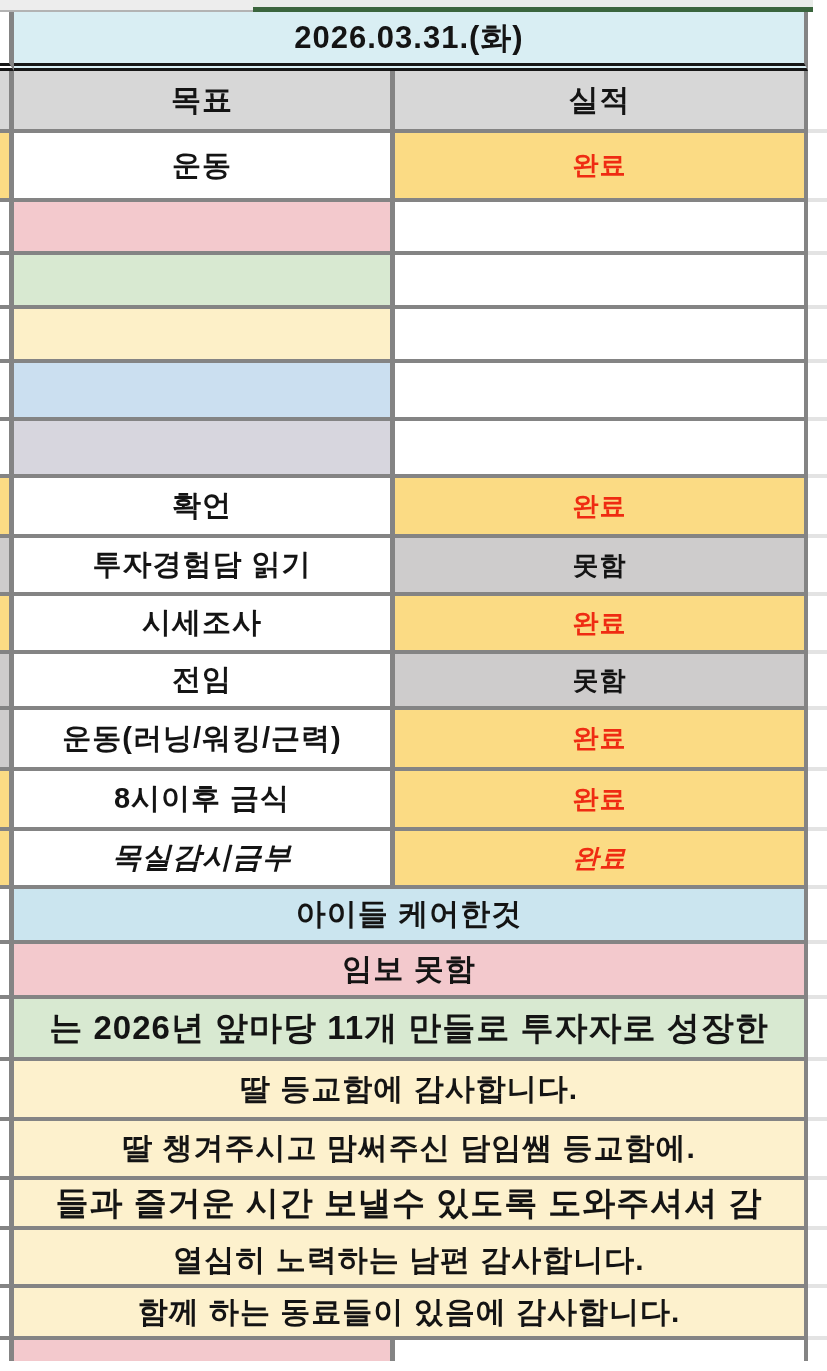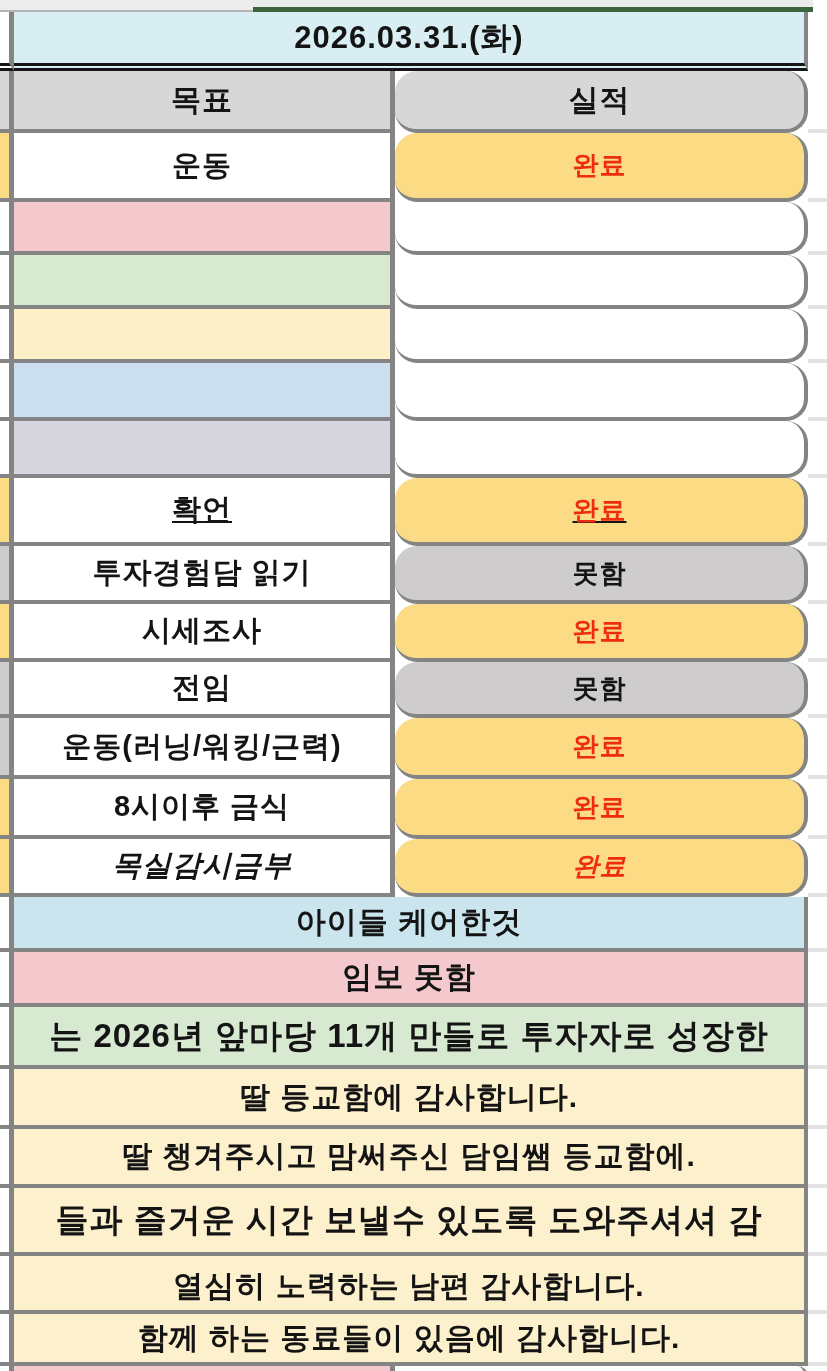--- a/index.html
+++ b/index.html
@@ -5,21 +5,21 @@
   :root{ --grid:#848484; }
   html,body{margin:0;padding:0;background:#fff;}
   .wrap{
     position:relative;width:827px;height:1371px;overflow:hidden;background:#fff;
     font-family:"Liberation Sans", sans-serif;font-weight:bold;color:#141414;
   }
   .row{display:flex;width:827px;}
   .cell{box-sizing:border-box;display:flex;align-items:center;justify-content:center;white-space:nowrap;overflow:visible;}
   .sliver{width:14px;border-right:5px solid var(--grid);border-bottom:4px solid var(--grid);background:#fff;}
   .goal{width:381px;border-right:5px solid var(--grid);border-bottom:4px solid var(--grid);background:#fff;font-size:29px;letter-spacing:1px;}
-  .result{width:413px;border-right:4px solid var(--grid);border-bottom:4px solid var(--grid);background:#fff;font-size:26px;letter-spacing:1px;border-radius:22px;}
+  .result{width:413px;border-right:4px solid var(--grid);border-bottom:4px solid var(--grid);background:#fff;font-size:26px;letter-spacing:1px;}
   .rsliver{width:19px;background:#fff;border-bottom:4px solid #e3e3e3;box-sizing:border-box;}
   
   .topstrip{height:12px;}
   .topstrip .t1{box-sizing:border-box;width:253px;background:#ededed;border-bottom:2px solid #b3b3b3;}
   .topstrip .t2{box-sizing:border-box;width:560px;background:#e9ece9;border-bottom:5px solid #3a653d;}
   .topstrip .t3{box-sizing:border-box;width:14px;background:#ffffff;}
   
   .daterow{height:59px;}
   .daterow .sliver{border-bottom:8px double #161616;}
   .datecell{box-sizing:border-box;width:794px;border-right:4px solid var(--grid);border-bottom:8px double #161616;
@@ -113,21 +113,21 @@
       <div class="row" style="height: 57px;">
         <div class="cell sliver" style="background: rgb(255, 255, 255);"></div>
         <div class="cell goal" style="background: rgb(215, 214, 222);">
           <span></span>
         </div>
         <div class="cell result" style="background: rgb(255, 255, 255);">
           <span style="color: rgb(20, 20, 20);"></span>
         </div>
         <div class="rsliver"></div>
       </div>
-      <div class="row" style="height: 68px; text-decoration: underline;">
+      <div class="row" style="height: 60px;">
         <div class="cell sliver" style="background: rgb(251, 219, 132);"></div>
         <div class="cell goal" style="background: rgb(255, 255, 255);">
           <span>확언</span>
         </div>
         <div class="cell result" style="background: rgb(251, 219, 132);">
           <span style="color: rgb(239, 43, 18);">완료</span>
         </div>
         <div class="rsliver"></div>
       </div>
       <div class="row" style="height: 58px;">
@@ -221,21 +221,21 @@
         </div>
         <div class="rsliver"></div>
       </div>
       <div class="row" style="height: 59px;">
         <div class="cell sliver"></div>
         <div class="merged" style="background: rgb(253, 241, 205);">
           <span style="font-size: 30px;">딸 챙겨주시고 맘써주신 담임쌤 등교함에.</span>
         </div>
         <div class="rsliver"></div>
       </div>
-      <div class="row" style="height: 68px;">
+      <div class="row" style="height: 50px;">
         <div class="cell sliver"></div>
         <div class="merged" style="background: rgb(253, 241, 205);">
           <span style="font-size: 33px;">들과 즐거운 시간 보낼수 있도록 도와주셔셔 감</span>
         </div>
         <div class="rsliver"></div>
       </div>
       <div class="row" style="height: 58px;">
         <div class="cell sliver"></div>
         <div class="merged" style="background: rgb(253, 241, 205);">
           <span style="font-size: 30px; margin-top: 6px;">열심히 노력하는 남편 감사합니다.</span>

